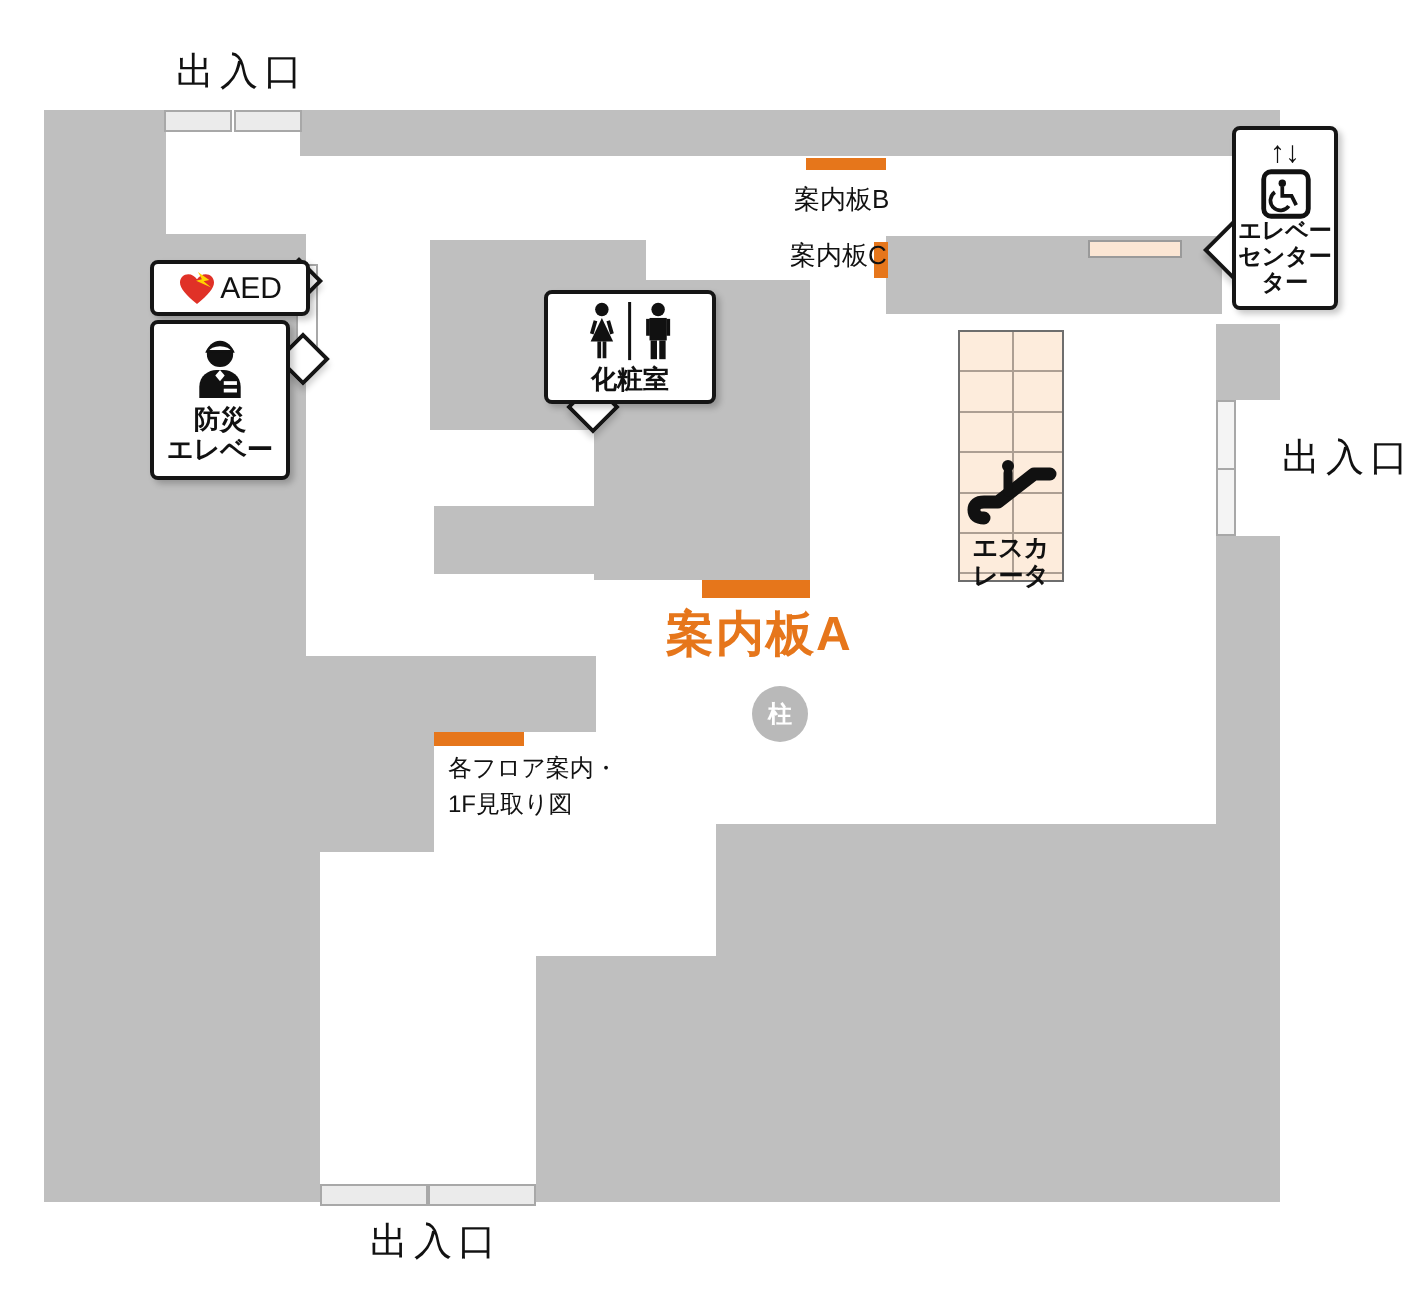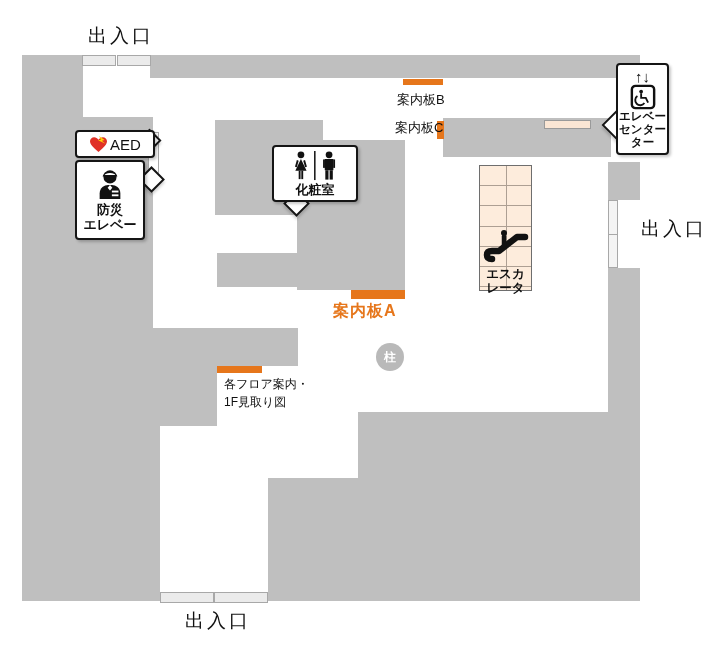--- a/index.html
+++ b/index.html
@@ -6,21 +6,21 @@
   .canvas{position:relative;width:708px;height:646px;background:#fff;overflow:hidden;
           font-family:"Liberation Sans","DejaVu Sans",sans-serif;color:#1a1a1a;}
   .abs{position:absolute;}
   .wall{position:absolute;background:#bfbfbf;}
   .door{position:absolute;background:#ebebeb;border:1px solid #a8a8a8;box-sizing:border-box;}
   .door.white{background:#ffffff;}
   .bar{position:absolute;background:#e6761b;}
   .lbl{position:absolute;white-space:nowrap;}
   .entrance{font-size:19px;letter-spacing:3px;color:#111;}
   .board-sm{font-size:13px;color:#111;text-align:center;}
-  .board-a{font-size:16px;font-weight:bold;color:#e6761b;letter-spacing:1px;}
+  .board-a{font-size:24px;font-weight:bold;color:#e6761b;letter-spacing:1px;}
   .guide{font-size:12px;color:#111;line-height:18px;white-space:nowrap;}
   .callout{position:absolute;background:#fff;border:2px solid #151515;border-radius:4px;
            box-shadow:2px 2px 3px rgba(0,0,0,.22);z-index:5;box-sizing:border-box;
            display:flex;flex-direction:column;align-items:center;justify-content:center;}
   .pointer{position:absolute;width:14px;height:14px;background:#fff;border:2px solid #151515;
            transform:rotate(45deg);z-index:4;box-shadow:2px 2px 3px rgba(0,0,0,.18);}
   .callout-text{font-size:13px;font-weight:bold;line-height:15px;color:#111;text-align:center;}
   .escalator{position:absolute;left:479px;top:165px;width:53px;height:126px;background:#fdecdc;
              border:1.5px solid #6e6e6e;box-sizing:border-box;z-index:2;
              background-image:repeating-linear-gradient(to bottom,transparent 0,transparent 19.2px,#ad9f93 19.2px,#ad9f93 20.2px);}

